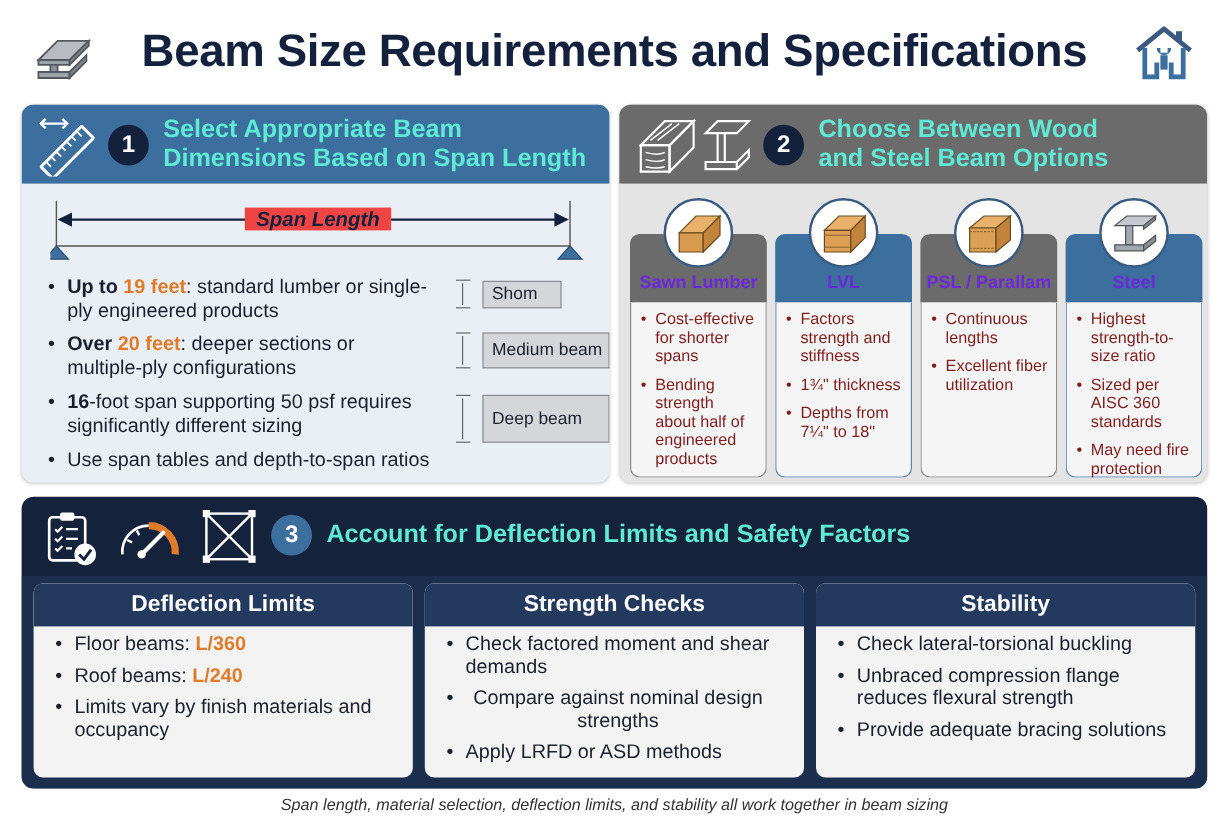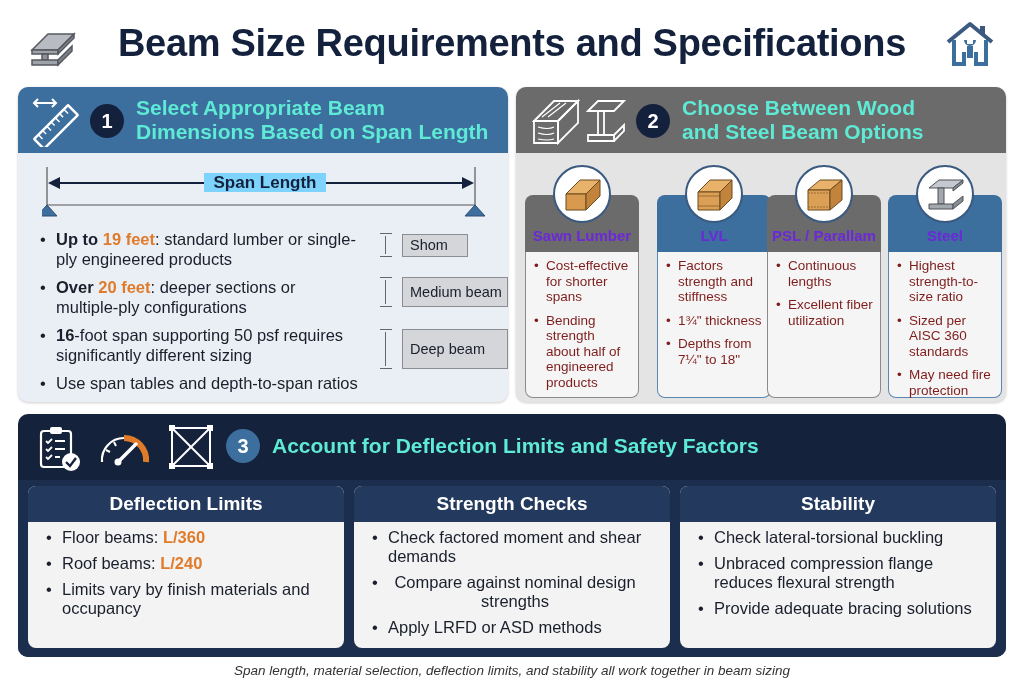--- a/index.html
+++ b/index.html
@@ -16,21 +16,21 @@
   .sec1 { position: absolute; left: 18px; top: 87px; width: 490px; height: 315px; border-radius: 10px; background: #eaeff5; overflow: hidden; box-shadow: 0 1px 3px rgba(0,0,0,0.2); }
   .sec1-head { height: 66px; background: #3c6e9e; position: relative; }
   .sec1-head .ruler-icon { position: absolute; left: 12px; top: 8px; width: 52px; height: 52px; }
   .num-badge { position: absolute; width: 34px; height: 34px; border-radius: 50%; background: #14213d; color: #fff; font-weight: bold; font-size: 20px; display: flex; align-items: center; justify-content: center; }
   .sec1-head .num-badge { left: 72px; top: 17px; }
   .sec-title { position: absolute; color: #5eead4; font-weight: bold; font-size: 21px; line-height: 24px; }
   .sec1-head .sec-title { left: 118px; top: 9px; }
 
   .span-diagram { position: absolute; left: 24px; top: 80px; width: 446px; height: 50px; }
   .span-label { position: absolute; left: 0; width: 446px; top: 6px; text-align: center; font-weight: bold; font-size: 17px; color: #14213d; }
-  .span-label span { background: #7dd3fc; padding: 0 10px; }
+  .span-label span { background: #ef4444; padding: 0 10px; font-style: italic; }
 
   .sec1-list { position: absolute; left: 22px; top: 142px; width: 320px; list-style: none; }
   .sec1-list li { position: relative; padding-left: 16px; font-size: 16.5px; line-height: 20px; margin-bottom: 8px; color: #1a1f2c; }
   .sec1-list li::before { content: "\2022"; position: absolute; left: 0; top: 0; }
   .hl { color: #e07b2a; font-weight: bold; }
   .b { font-weight: bold; }
 
   .depth-box { position: absolute; left: 362px; display: flex; align-items: center; }
   .depth-box .dim { width: 12px; border-top: 1px solid #666; border-bottom: 1px solid #666; position: relative; margin-right: 10px; }
   .depth-box .dim::after { content: ""; position: absolute; left: 5px; top: 2px; bottom: 2px; border-left: 1.5px solid #666; }
@@ -190,21 +190,21 @@
     </div>
     <div class="card-title">Sawn Lumber</div>
     <div class="card-body">
       <ul>
         <li>Cost-effective for shorter spans</li>
         <li>Bending strength about half of engineered products</li>
       </ul>
     </div>
   </div>
 
-  <div class="mat-card" style="left:141px;">
+  <div class="mat-card" style="left:130px;">
     <div class="card-head blue-head"></div>
     <div class="circle">
       <svg width="40" height="36" viewBox="0 0 40 36">
           <polygon points="4,16 16,4 38,4 26,16" fill="#e8b26a" stroke="#6b4a1f" stroke-width="1"></polygon>
           <polygon points="4,16 26,16 26,34 4,34" fill="#dba055" stroke="#6b4a1f" stroke-width="1"></polygon>
           <line x1="4" y1="20" x2="26" y2="20" stroke="#8b5e2b" stroke-width="0.8"></line>
           <line x1="4" y1="30" x2="26" y2="30" stroke="#8b5e2b" stroke-width="0.8"></line>
           <polygon points="26,16 38,4 38,22 26,34" fill="#c2843c" stroke="#6b4a1f" stroke-width="1"></polygon>
         </svg>
     </div>

